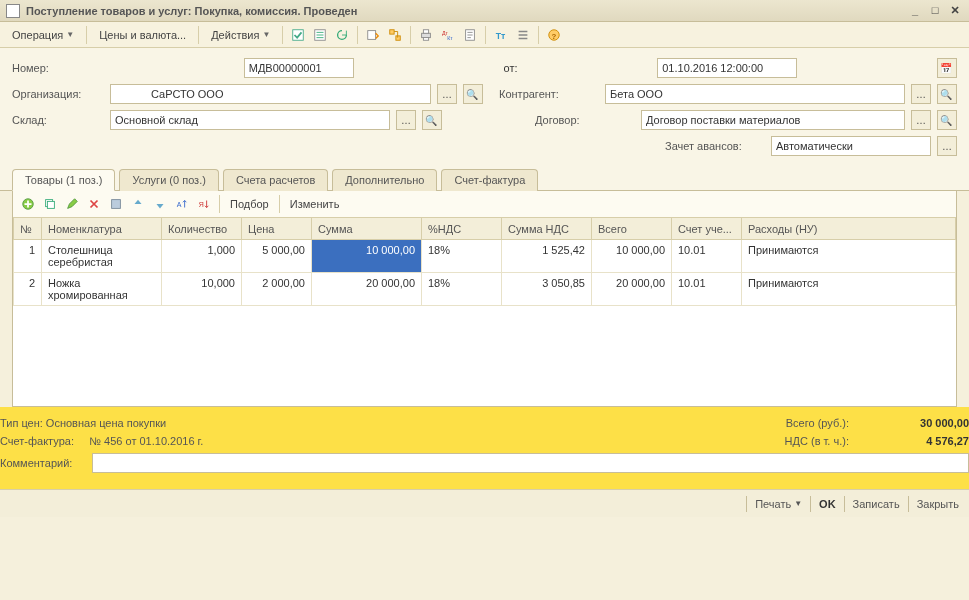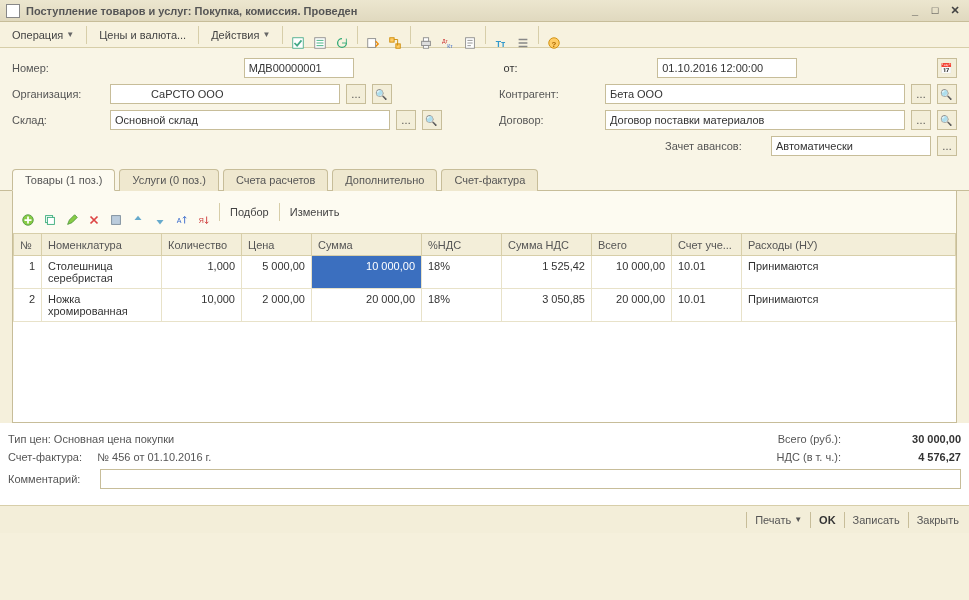--- a/index.html
+++ b/index.html
@@ -58,21 +58,20 @@
   }
   .menu-item .caret { font-size: 8px; color: #666; }
   .tb-sep { width: 1px; height: 18px; background: #d7cea9; margin: 0 2px; }
   .tb-icon {
     width: 18px; height: 18px;
     display: inline-flex;
     align-items: center;
     justify-content: center;
     cursor: pointer;
     border-radius: 2px;
-    margin-top: 16px;
   }
   .tb-icon svg { width: 14px; height: 14px; }
   .form-area {
     padding: 10px 12px 6px 12px;
     background: #f9f5e6;
   }
   .form-row {
     display: flex;
     align-items: center;
     margin-bottom: 6px;
@@ -166,22 +165,22 @@
     padding: 4px 6px;
     vertical-align: top;
     color: #333;
   }
   .ra { text-align: right; }
   .selected-cell {
     background: #3b6fbf !important;
     color: #fff !important;
   }
   .footer-area {
-    padding: 10px 8px;
-    background: #ffffff;
+    padding: 10px 0;
+    background: #fde047;
   }
   .footer-row {
     display: flex;
     align-items: center;
     margin-bottom: 6px;
   }
   .footer-row .left { flex: 1; color: #555; }
   .footer-row .right { color: #555; width: 110px; text-align: right; }
   .footer-row .val { width: 110px; text-align: right; font-weight: bold; color: #333; margin-left: 10px; }
   .bottombar {
@@ -306,41 +305,41 @@
   <div class="form-row">
     <span class="lbl">Номер:</span>
     <input class="fld" style="width: 110px;" value="МДВ00000001">
     <span style="margin-left:10px">от:</span>
     <input class="fld" style="width: 140px;" value="01.10.2016 12:00:00">
     <span class="btn-sq">📅</span>
   </div>
   <div class="form-row">
     <div class="form-col" style="width:480px">
       <span class="lbl">Организация:</span>
-      <input class="fld" style="width: 230px; padding-left: 40px;" value="СаРСТО ООО">
+      <input class="fld" style="width: 321px; padding-left: 40px;" value="СаРСТО ООО">
       <span class="btn-sq">…</span>
       <span class="btn-sq">🔍</span>
     </div>
     <div class="form-col">
       <span class="lbl-r">Контрагент:</span>
       <input class="fld" style="width: 300px;" value="Бета ООО">
       <span class="btn-sq">…</span>
       <span class="btn-sq">🔍</span>
     </div>
   </div>
   <div class="form-row">
     <div class="form-col" style="width:480px">
       <span class="lbl">Склад:</span>
       <input class="fld" style="width: 280px;" value="Основной склад">
       <span class="btn-sq">…</span>
       <span class="btn-sq">🔍</span>
     </div>
     <div class="form-col">
       <span class="lbl-r">Договор:</span>
-      <input class="fld" style="width: 300px;" value="Договор поставки материалов">
+      <input class="fld" style="width: 264px;" value="Договор поставки материалов">
       <span class="btn-sq">…</span>
       <span class="btn-sq">🔍</span>
     </div>
   </div>
   <div class="form-row">
     <div class="form-col" style="width:480px"></div>
     <div class="form-col">
       <span class="lbl-r">Зачет авансов:</span>
       <input class="fld" style="width: 160px;" value="Автоматически">
       <span class="btn-sq">…</span>

